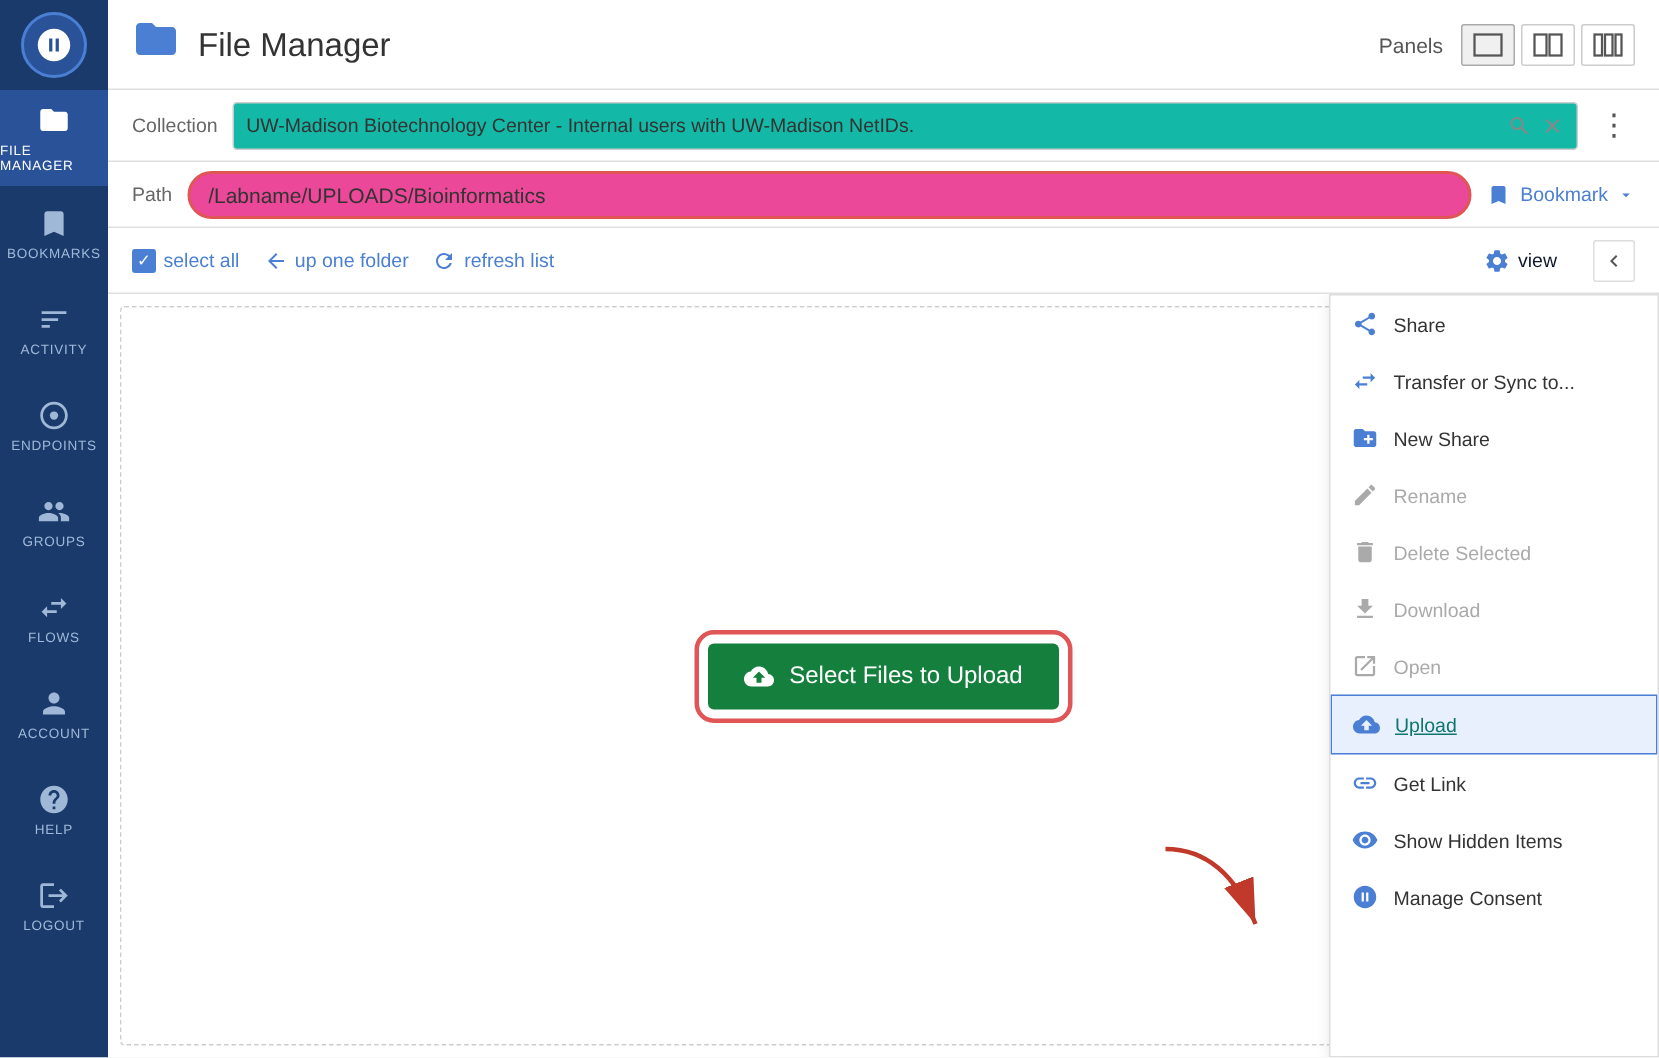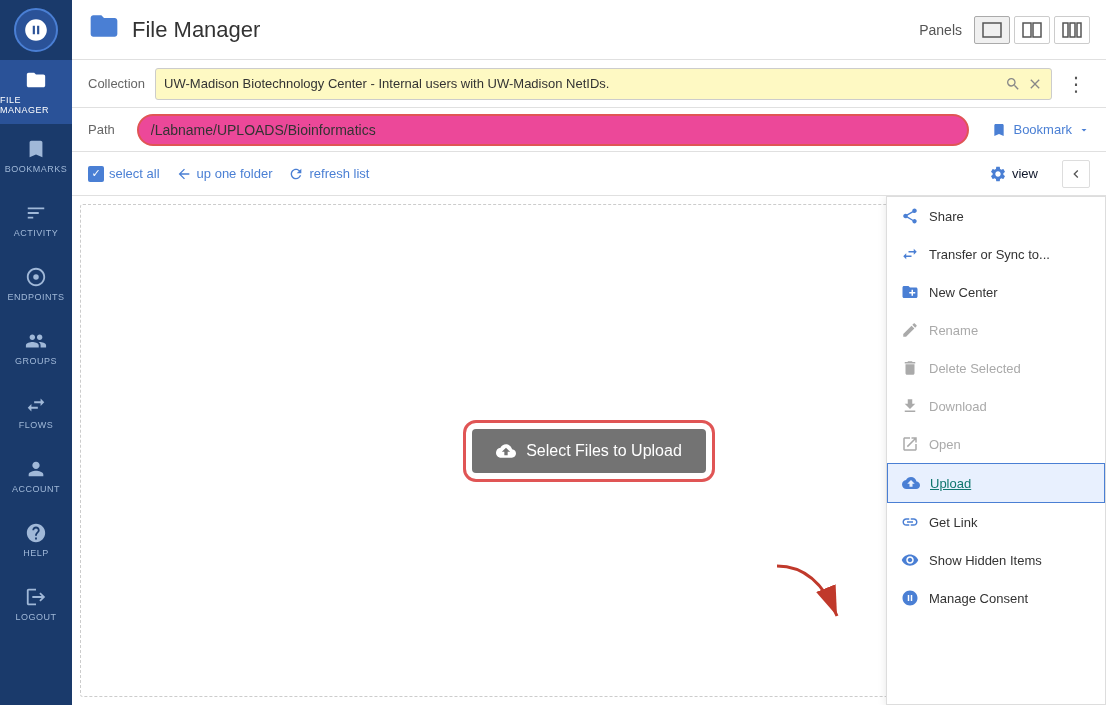--- a/index.html
+++ b/index.html
@@ -136,21 +136,21 @@
       flex: 1;
       height: 32px;
       border: 1px solid #ccc;
       border-radius: 3px;
       padding: 0 8px;
       font-size: 13px;
       color: #333;
       display: flex;
       align-items: center;
       justify-content: space-between;
-      background: #fef9c3;
+      background: #14b8a6;
     }
     .collection-input-text {
       flex: 1;
       color: #333;
       font-size: 13px;
       overflow: hidden;
       text-overflow: ellipsis;
       white-space: nowrap;
     }
     .collection-icons {
@@ -166,21 +166,21 @@
     }
 
     
     .path-bar {
       height: 44px;
       background: white;
       border-bottom: 1px solid #e0e0e0;
       display: flex;
       align-items: center;
       padding: 0 16px;
-      gap: 22px;
+      gap: 10px;
     }
     .path-label {
       color: #666;
       font-size: 13px;
     }
     .path-input-wrapper {
       flex: 1;
       position: relative;
     }
     .path-input {
@@ -286,21 +286,21 @@
       display: flex;
       align-items: center;
       justify-content: center;
       cursor: pointer;
       color: #888;
       font-size: 20px;
     }
 
     
     .upload-btn {
-      background: #737373;
+      background: #15803d;
       color: white;
       border: none;
       padding: 12px 24px;
       border-radius: 4px;
       font-size: 16px;
       cursor: pointer;
       display: flex;
       align-items: center;
       gap: 10px;
       outline: 3px solid #e05555;
@@ -562,21 +562,21 @@
         </div>
         <span>Transfer or Sync to...</span>
       </div>
 
       <div class="context-menu-item">
         <div class="menu-icon">
           <svg viewBox="0 0 24 24" fill="#4a7fd4">
               <path d="M20 6h-8l-2-2H4c-1.1 0-2 .9-2 2v12c0 1.1.9 2 2 2h16c1.1 0 2-.9 2-2V8c0-1.1-.9-2-2-2zm-1 8h-3v3h-2v-3h-3v-2h3V9h2v3h3v2z"></path>
             </svg>
         </div>
-        <span>New Center</span>
+        <span>New Share</span>
       </div>
 
       <div class="context-menu-item disabled">
         <div class="menu-icon">
           <svg viewBox="0 0 24 24" fill="#aaa">
               <path d="M3 17.25V21h3.75L17.81 9.94l-3.75-3.75L3 17.25zM20.71 7.04c.39-.39.39-1.02 0-1.41l-2.34-2.34c-.39-.39-1.02-.39-1.41 0l-1.83 1.83 3.75 3.75 1.83-1.83z"></path>
             </svg>
         </div>
         <span>Rename</span>
       </div>

